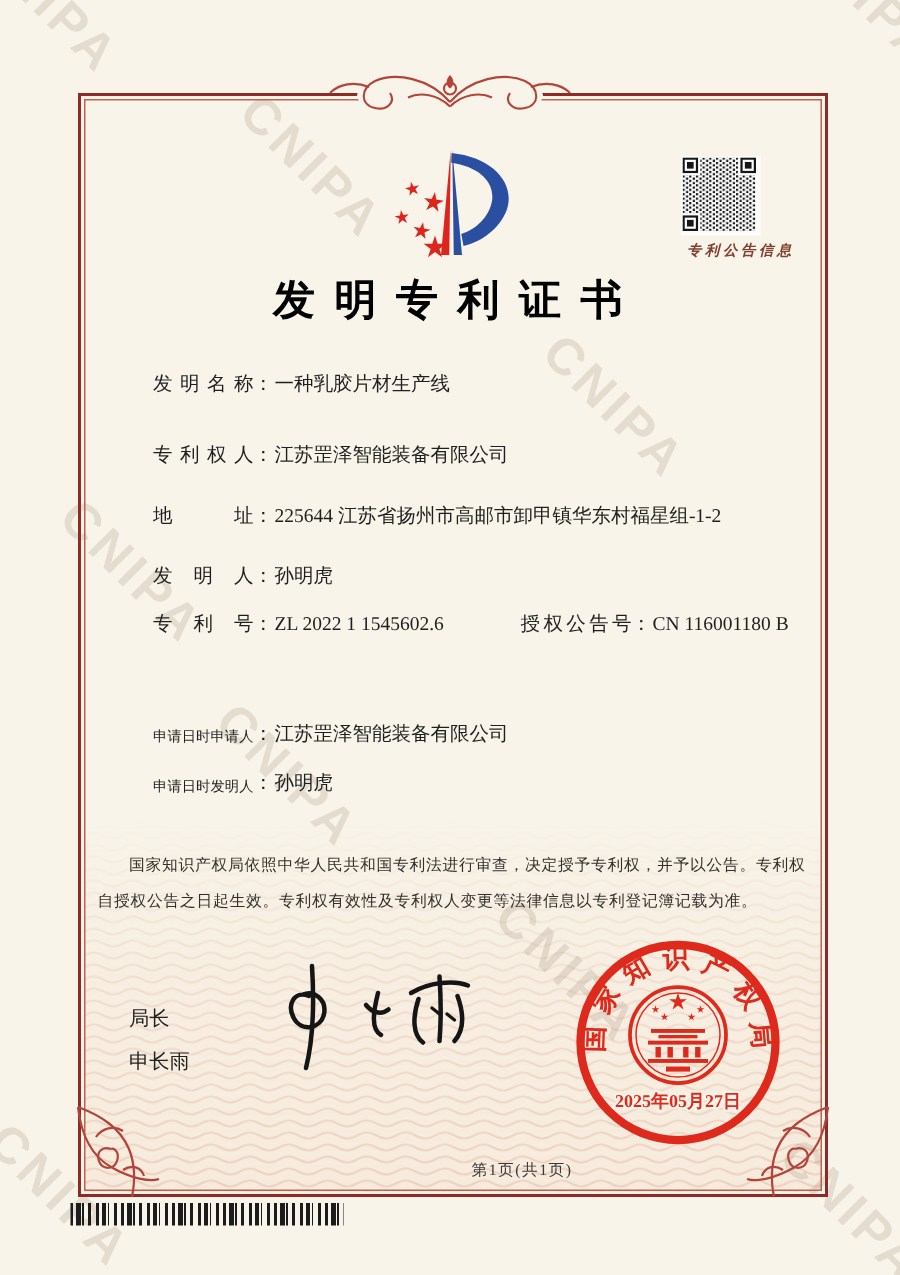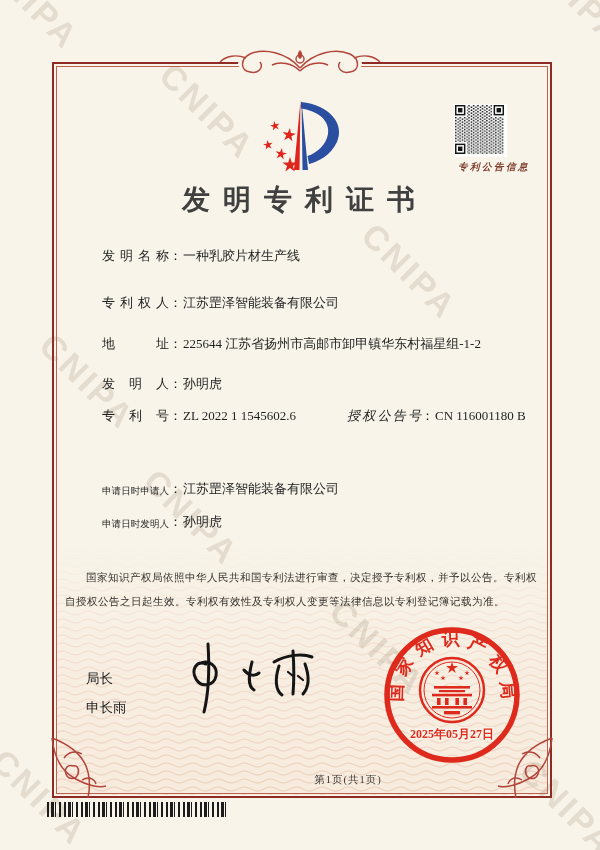--- a/index.html
+++ b/index.html
@@ -25,29 +25,29 @@
   }
   .frame-inner{position:absolute;inset:2px;border:1px solid #bb6350;}
   .ornament{position:absolute;z-index:3;}
   
   .cert-no{position:absolute;left:78px;top:101px;font-size:12.5px;letter-spacing:1.5px;color:#3c3c3c;z-index:4;}
   .logo{position:absolute;left:242px;top:92px;z-index:4;}
   .qr-wrap{position:absolute;left:454px;top:104px;width:51px;height:51px;background:#fdfdfb;padding:1px;z-index:4;}
   .qr-label{position:absolute;left:430px;top:161px;width:100px;text-align:right;font-size:9.5px;
     letter-spacing:2.5px;color:#80402f;font-style:italic;font-weight:bold;z-index:4;}
   .title{position:absolute;left:0;top:181px;width:100%;text-align:center;font-size:28px;font-weight:bold;
-    letter-spacing:13px;padding-left:10px;box-sizing:border-box;color:#404040;z-index:4;}
+    letter-spacing:13px;padding-left:10px;box-sizing:border-box;color:#000000;z-index:4;}
   
   .row{position:absolute;left:102px;height:20px;font-size:13px;color:#1f1f1f;white-space:nowrap;z-index:4;}
   .flabel{display:inline-block;width:67px;text-align:justify;text-align-last:justify;vertical-align:bottom;}
   .flabel.sm{font-size:9.5px;}
   .fcolon{display:inline-block;width:14px;}
   .fvalue{margin-left:0px;}
   .col2{position:absolute;left:245px;top:0;white-space:nowrap;}
-  .flabel2{display:inline-block;width:74px;text-align:justify;text-align-last:justify;vertical-align:bottom;font-style:italic;}
+  .flabel2{display:inline-block;width:74px;text-align:justify;text-align-last:justify;vertical-align:bottom;}
   
   .statement{
     position:absolute;left:65px;top:566px;width:472px;font-size:10.5px;letter-spacing:0.5px;
     line-height:24px;text-indent:2em;text-align:justify;color:#33302c;z-index:4;
   }
   
   .signer{position:absolute;left:86px;top:664px;font-size:13.5px;line-height:29px;color:#222;z-index:4;}
   .sig{position:absolute;left:170px;top:638px;z-index:4;}
   
   .seal{position:absolute;left:380px;top:623px;z-index:5;opacity:0.96;}

